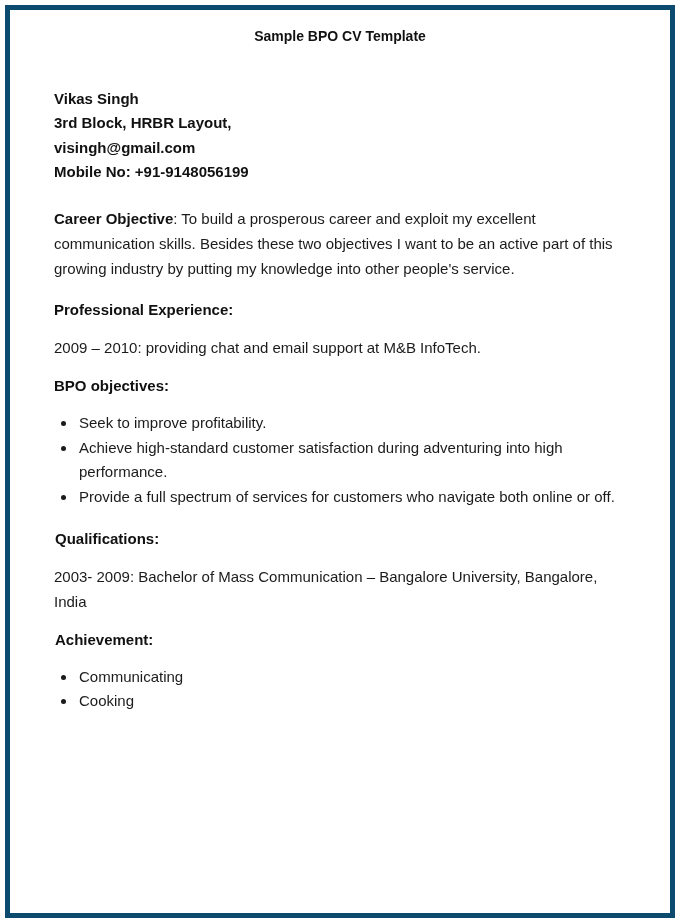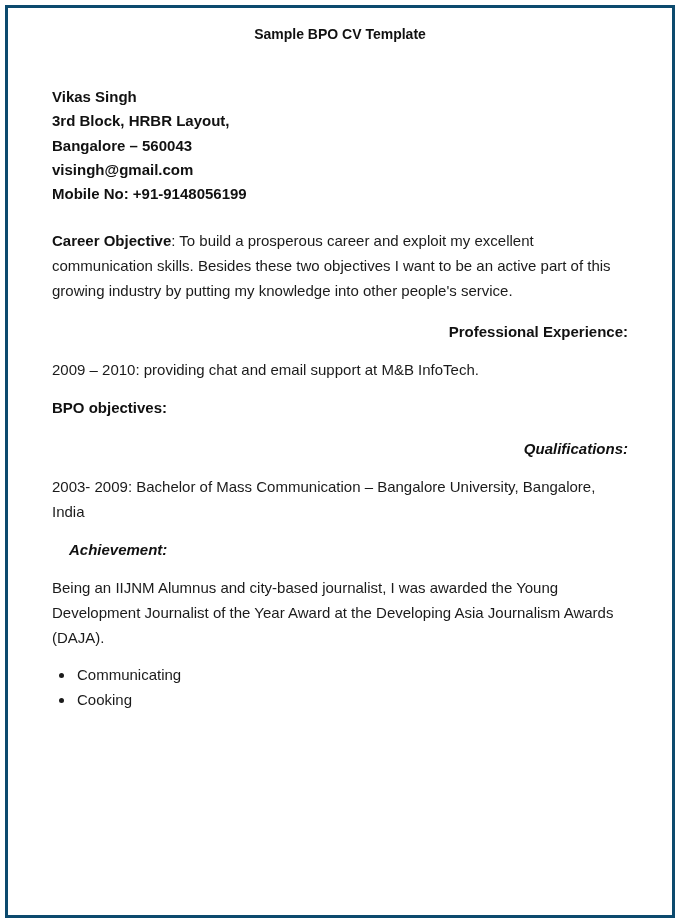--- a/index.html
+++ b/index.html
@@ -13,21 +13,21 @@
     position: relative;
     font-family: "Liberation Sans", sans-serif;
     color: #1b1b1b;
   }
   .frame {
     position: absolute;
     left: 5px;
     top: 5px;
     right: 5px;
     bottom: 4px;
-    border: 3px solid #0c4a6e;
+    border: 5px solid #0c4a6e;
     box-sizing: border-box;
     overflow: hidden;
   }
   .page {
     padding: 18px 44px 0 44px;
   }
   .doc-title {
     font-size: 14px;
     font-weight: bold;
     text-align: center;
@@ -59,26 +59,24 @@
     margin-top: 22px;
   }
   .section-heading {
     font-size: 15px;
     line-height: 25px;
     font-weight: bold;
     margin: 13px 0 0 0;
     color: #111;
   }
   .section-heading.indent {
-    margin-left: 17px;
-    font-style: italic;
+    margin-left: 1px;
   }
   .gap-lg {
     margin-top: 16px;
-    text-align: right;
   }
   ul.bullet-list {
     margin: 13px 0 0 0;
     padding-left: 23px;
     list-style: disc;
   }
   ul.bullet-list li {
     font-size: 15px;
     line-height: 24.6px;
     color: #1b1b1b;
@@ -93,37 +91,40 @@
 <body>
 
 <div class="frame">
   <div class="page">
 
     <h1 class="doc-title">Sample BPO CV Template</h1>
 
     <div class="contact-block">
       <p class="contact-line">Vikas Singh</p>
       <p class="contact-line">3rd Block, HRBR Layout,</p>
-      <p class="contact-line">Bangalore – 560043</p>
       <p class="contact-line"><a class="email-link">visingh@gmail.com</a></p>
       <p class="contact-line">Mobile No: +91-9148056199</p>
     </div>
 
     <p class="body-text objective-paragraph"><span class="bold">Career Objective</span><span>: To build a prosperous career and exploit my excellent communication skills. Besides these two objectives I want to be an active part of this growing industry by putting my knowledge into other people's service.</span></p>
 
     <h2 class="section-heading gap-lg">Professional Experience:</h2>
     <p class="body-text">2009 – 2010: providing chat and email support at M&amp;B InfoTech.</p>
 
     <h2 class="section-heading">BPO objectives:</h2>
+    <ul class="bullet-list">
+      <li>Seek to improve profitability.</li>
+      <li>Achieve high-standard customer satisfaction during adventuring into high performance.</li>
+      <li>Provide a full spectrum of services for customers who navigate both online or off.</li>
+    </ul>
 
     <h2 class="section-heading indent gap-lg">Qualifications:</h2>
     <p class="body-text">2003- 2009: Bachelor of Mass Communication – Bangalore University, Bangalore, India</p>
 
     <h2 class="section-heading indent">Achievement:</h2>
-    <p class="body-text">Being an IIJNM Alumnus and city-based journalist, I was awarded the Young Development Journalist of the Year Award at the Developing Asia Journalism Awards (DAJA).</p>
 
     <ul class="bullet-list">
       <li>Communicating</li>
       <li>Cooking</li>
     </ul>
 
   </div>
 </div>
 
 </body></html>

